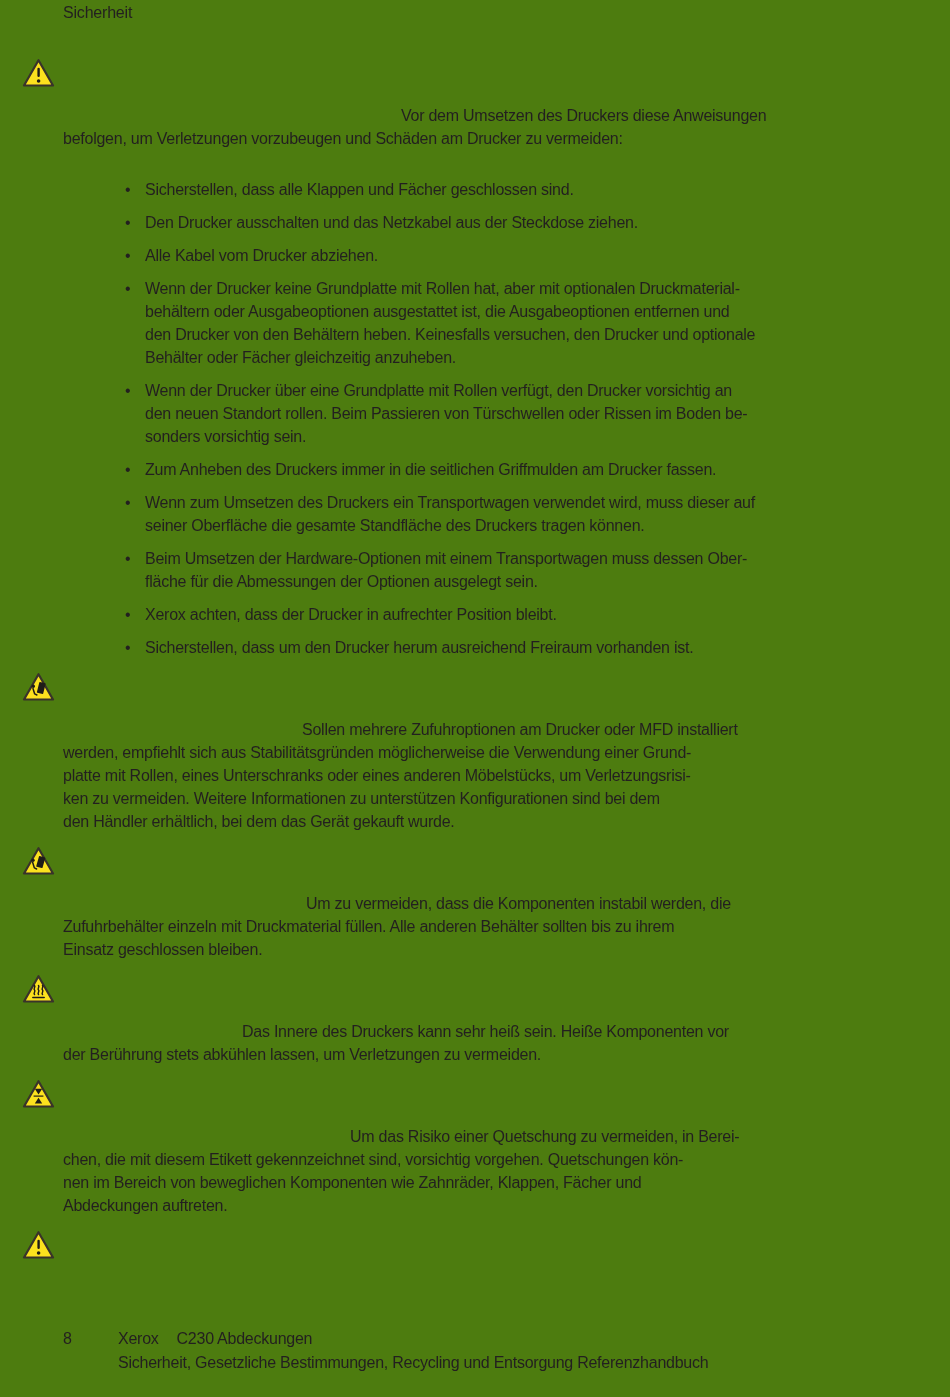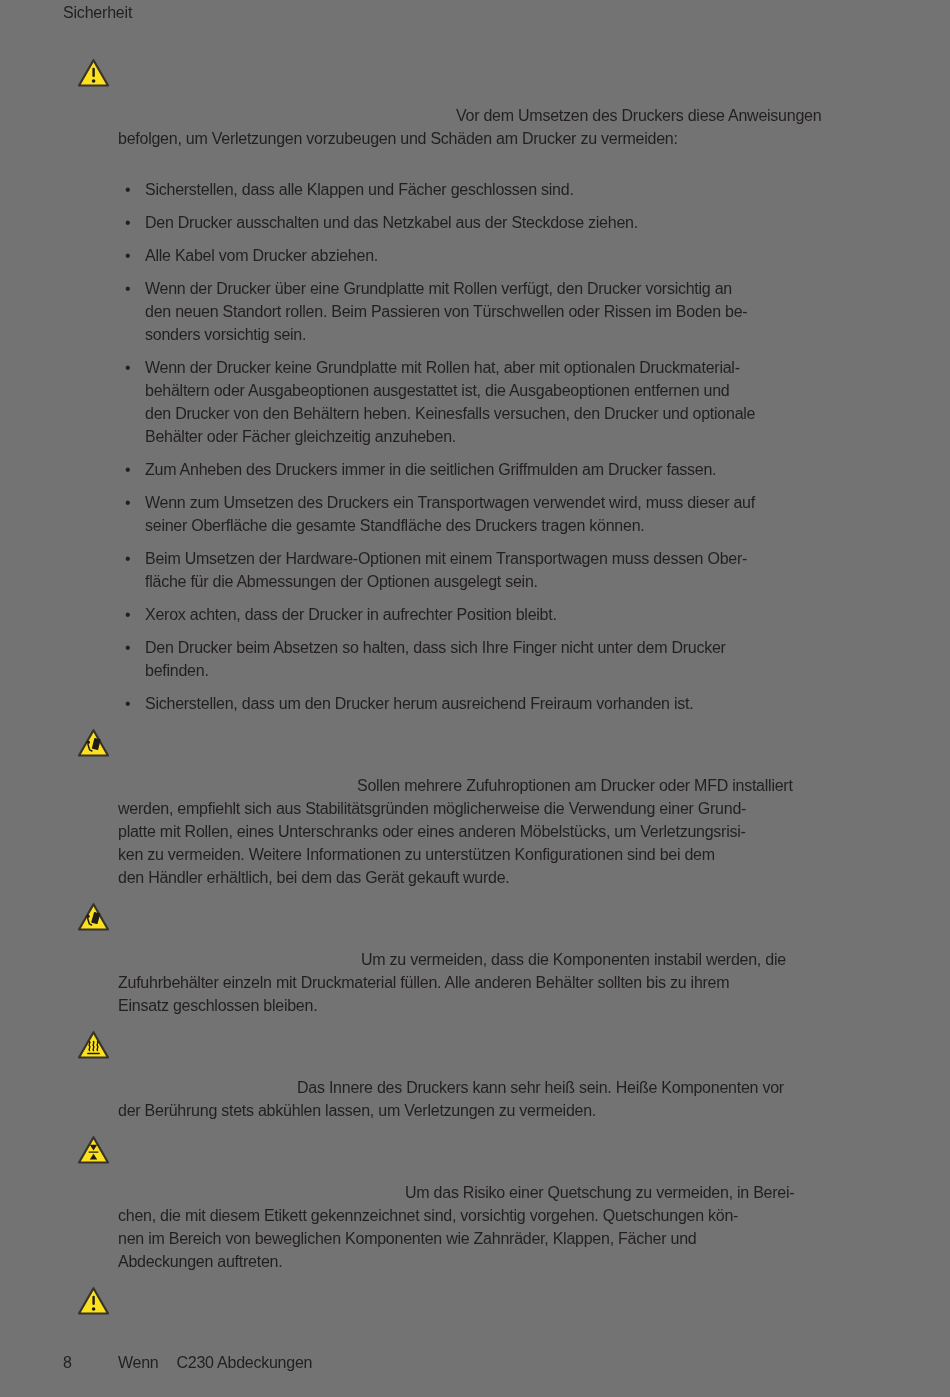--- a/index.html
+++ b/index.html
@@ -1,34 +1,33 @@
 <!DOCTYPE html>
 <html><head>
 <meta charset="utf-8">
 <style>
   html,body { margin:0; padding:0; background:#ffffff; }
   .page {
     position:relative;
     width:950px; height:1397px;
-    background:#737373;
+    background:#4d7c0f;
     color:#231f20;
     font-family:"Liberation Sans", sans-serif;
     overflow:hidden;
   }
   .header-title {
     position:absolute; left:63px; top:3px;
     font-size:16px; line-height:20px; letter-spacing:-0.2px;
   }
   .content {
     position:absolute; left:63px; top:58px; width:840px;
     font-size:16px; line-height:23px; letter-spacing:-0.25px;
   }
   .warn {
     position:relative;
-    margin-left:55px;
     width:790px;
     white-space:pre-line;
   }
   .warn + .warn { margin-top:13px; }
   .warn-icon {
     position:absolute; left:-41px; top:0px;
     width:33px; height:30px;
   }
   .spacer { display:inline-block; height:1px; vertical-align:baseline; }
   .sp-intro { width:338px; }
@@ -76,35 +75,33 @@
         <circle cx="16.6" cy="23" r="1.8" fill="#1f1c18"></circle>
       </svg>
       <span class="spacer sp-intro"></span><span>Vor dem Umsetzen des Druckers diese Anweisungen
 befolgen, um Verletzungen vorzubeugen und Schäden am Drucker zu vermeiden:</span>
     </div>
 
     <ul class="bullets">
       <li>Sicherstellen, dass alle Klappen und Fächer geschlossen sind.</li>
       <li>Den Drucker ausschalten und das Netzkabel aus der Steckdose ziehen.</li>
       <li>Alle Kabel vom Drucker abziehen.</li>
-      <li>Wenn der Drucker über eine Grundplatte mit Rollen verfügt, den Drucker vorsichtig an
-den neuen Standort rollen. Beim Passieren von Türschwellen oder Rissen im Boden be-
-sonders vorsichtig sein.</li>
       <li>Wenn der Drucker keine Grundplatte mit Rollen hat, aber mit optionalen Druckmaterial-
 behältern oder Ausgabeoptionen ausgestattet ist, die Ausgabeoptionen entfernen und
 den Drucker von den Behältern heben. Keinesfalls versuchen, den Drucker und optionale
 Behälter oder Fächer gleichzeitig anzuheben.</li>
+      <li>Wenn der Drucker über eine Grundplatte mit Rollen verfügt, den Drucker vorsichtig an
+den neuen Standort rollen. Beim Passieren von Türschwellen oder Rissen im Boden be-
+sonders vorsichtig sein.</li>
       <li>Zum Anheben des Druckers immer in die seitlichen Griffmulden am Drucker fassen.</li>
       <li>Wenn zum Umsetzen des Druckers ein Transportwagen verwendet wird, muss dieser auf
 seiner Oberfläche die gesamte Standfläche des Druckers tragen können.</li>
       <li>Beim Umsetzen der Hardware-Optionen mit einem Transportwagen muss dessen Ober-
 fläche für die Abmessungen der Optionen ausgelegt sein.</li>
       <li>Xerox achten, dass der Drucker in aufrechter Position bleibt.</li>
-      <li>Den Drucker beim Absetzen so halten, dass sich Ihre Finger nicht unter dem Drucker
-befinden.</li>
       <li>Sicherstellen, dass um den Drucker herum ausreichend Freiraum vorhanden ist.</li>
     </ul>
 
     <div class="warn">
       <svg class="warn-icon" viewBox="0 0 33 30">
         <path d="M16.5 2.2 L31 27.5 L2 27.5 Z" stroke-width="2.2" stroke-linejoin="round" stroke="#39332A" fill="#FCE11E"></path>
         <rect x="16" y="10.5" width="6.5" height="11" rx="0.6" transform="rotate(14 19 16)" fill="#1f1c18"></rect>
         <circle cx="11.3" cy="14.3" r="1.7" fill="#1f1c18"></circle>
         <path class="glyph-stroke" d="M11 16.5 l1.6 5.3 l2.3 1.2" stroke-width="1.5"></path>
       </svg>
@@ -160,18 +157,19 @@
       </svg>
       
     </div>
 
   </div>
 
   <div class="footer">
     <span class="page-num">8</span>
     <div>
       <div>
-        <span class="brand">Wenn</span><span>C230 Abdeckungen</span>
+        <span class="brand">Xerox</span><span>C230 Abdeckungen</span>
       </div>
+      <div>Sicherheit, Gesetzliche Bestimmungen, Recycling und Entsorgung Referenzhandbuch</div>
     </div>
   </div>
 
 </div>
 
 </body></html>

